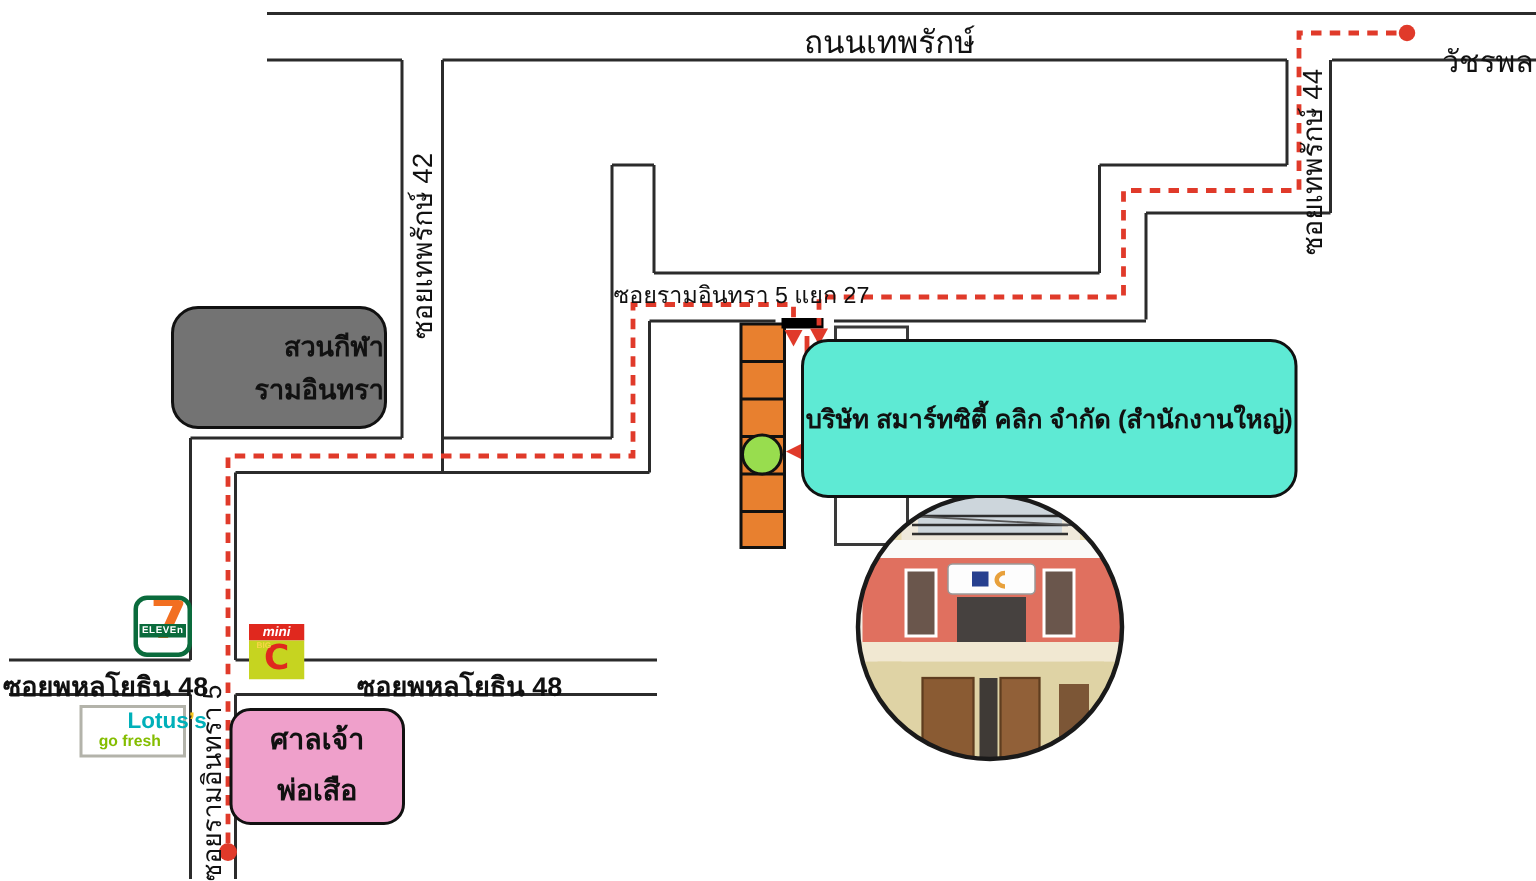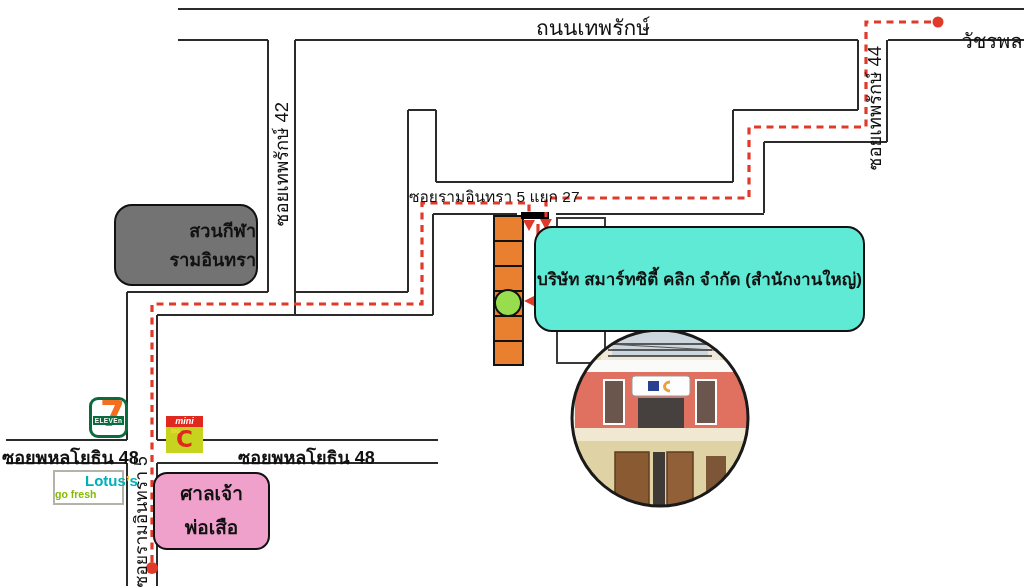--- a/index.html
+++ b/index.html
@@ -33,21 +33,21 @@
            height:11px;line-height:11px;text-align:center;}
   .minic-body{background:#c6d420;height:26px;position:relative;text-align:center;}
   .minic-c{color:#e0281e;font-weight:900;font-size:23px;line-height:25px;
            font-family:"DejaVu Sans",sans-serif;}
   .minic-big{position:absolute;left:5px;top:1px;font-size:5.5px;color:#f8d648;font-weight:900;}
   
   .lotus{position:absolute;left:53px;top:470px;width:71px;height:35px;background:#fff;
          border:2px solid #b3b3aa;box-sizing:border-box;padding-top:1px;}
   .lotus-name{color:#00b0b9;font-weight:800;font-size:15px;line-height:15px;text-align:center;padding-left:30px;}
   .lotus-apo{color:#f5c51d;}
-  .lotus-tag{color:#84bd00;font-weight:700;font-size:10.5px;line-height:12px;text-align:left;
+  .lotus-tag{color:#84bd00;font-weight:700;font-size:10.5px;line-height:12px;text-align:center;
          padding-right:4px;}
 </style>
 </head>
 <body>
 
 <div class="map-canvas">
 
   <svg class="base" width="1024" height="587" viewBox="0 0 1024 587">
 
     <g stroke="#2b2b2b" stroke-width="2" fill="none">

